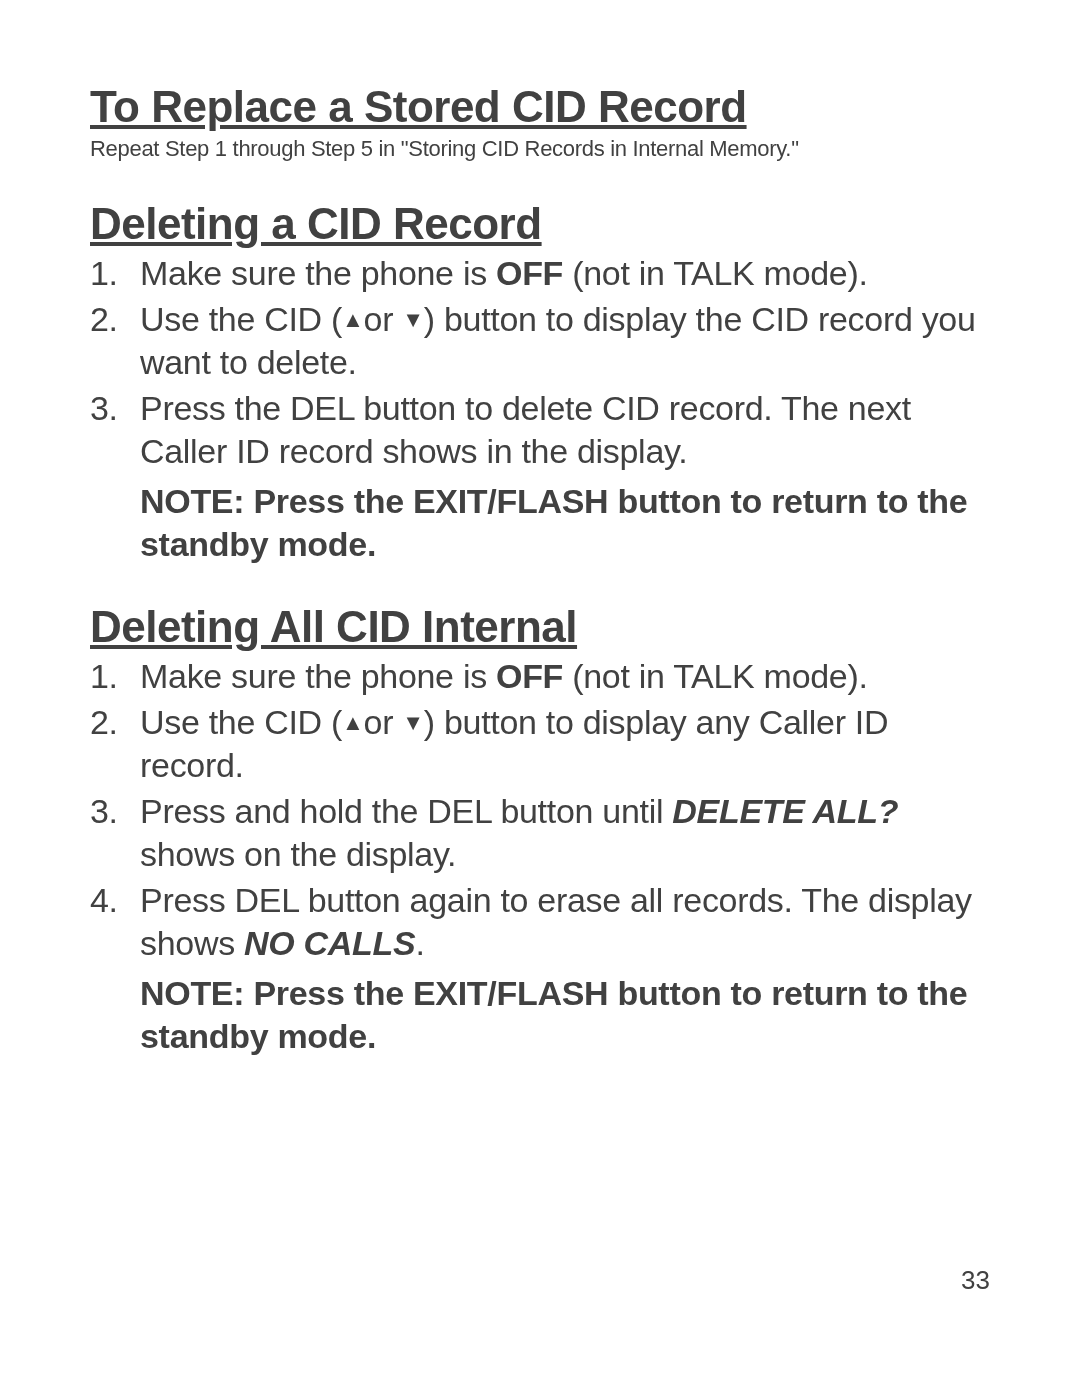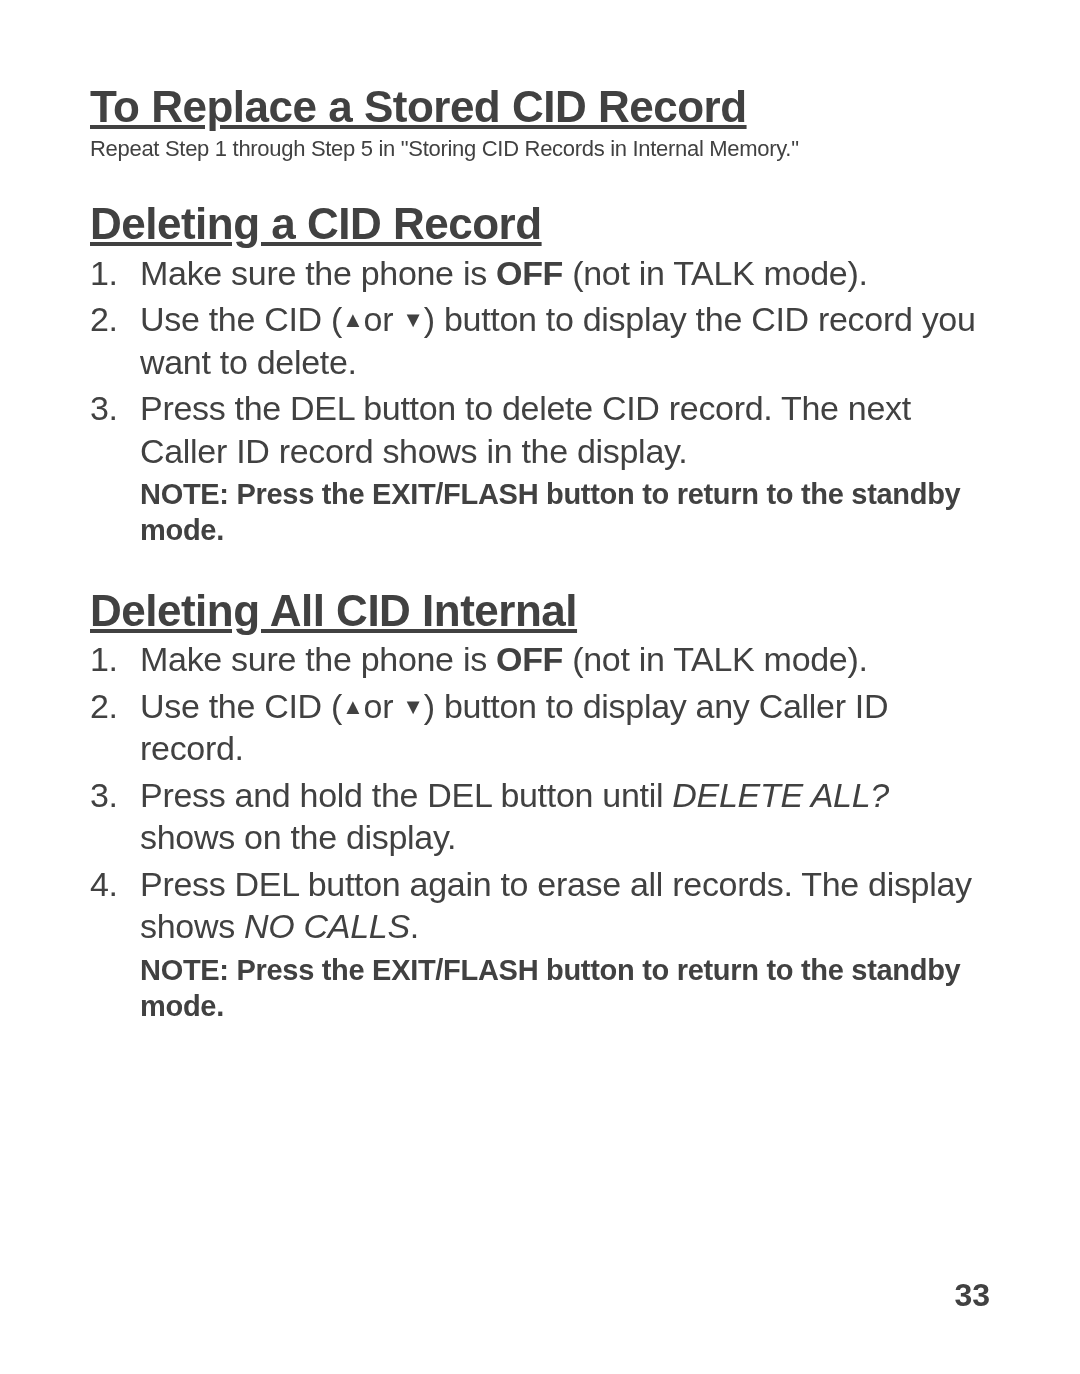--- a/index.html
+++ b/index.html
@@ -39,42 +39,42 @@
     margin-bottom: 4px;
     letter-spacing: -0.3px;
   }
   ol li::before {
     content: counter(item) ".";
     position: absolute;
     left: 0;
     top: 0;
   }
   .bold { font-weight: 700; }
-  .bolditalic { font-weight: 400; font-style: italic; }
+  .bolditalic { font-weight: 700; font-style: italic; }
   .tri {
     display: inline-block;
     font-size: 22px;
     vertical-align: middle;
     line-height: 1;
     position: relative;
     top: -2px;
   }
   .note {
     font-weight: 700;
-    font-size: 29px;
+    font-size: 34px;
     line-height: 1.25;
     padding-left: 50px;
     letter-spacing: -0.3px;
+    margin-top: 8px;
   }
   .page-num {
     position: absolute;
-    bottom: 60px;
+    bottom: 78px;
     right: 90px;
-    font-size: 32px;
-    font-weight: bold;
+    font-size: 26px;
   }
 </style>
 </head>
 <body>
 
 <h2>To Replace a Stored CID Record</h2>
 <p class="para">Repeat Step 1 through Step 5 in "Storing CID Records in Internal Memory."</p>
 
 <h2 class="section-gap">Deleting a CID Record</h2>
 <ol>

